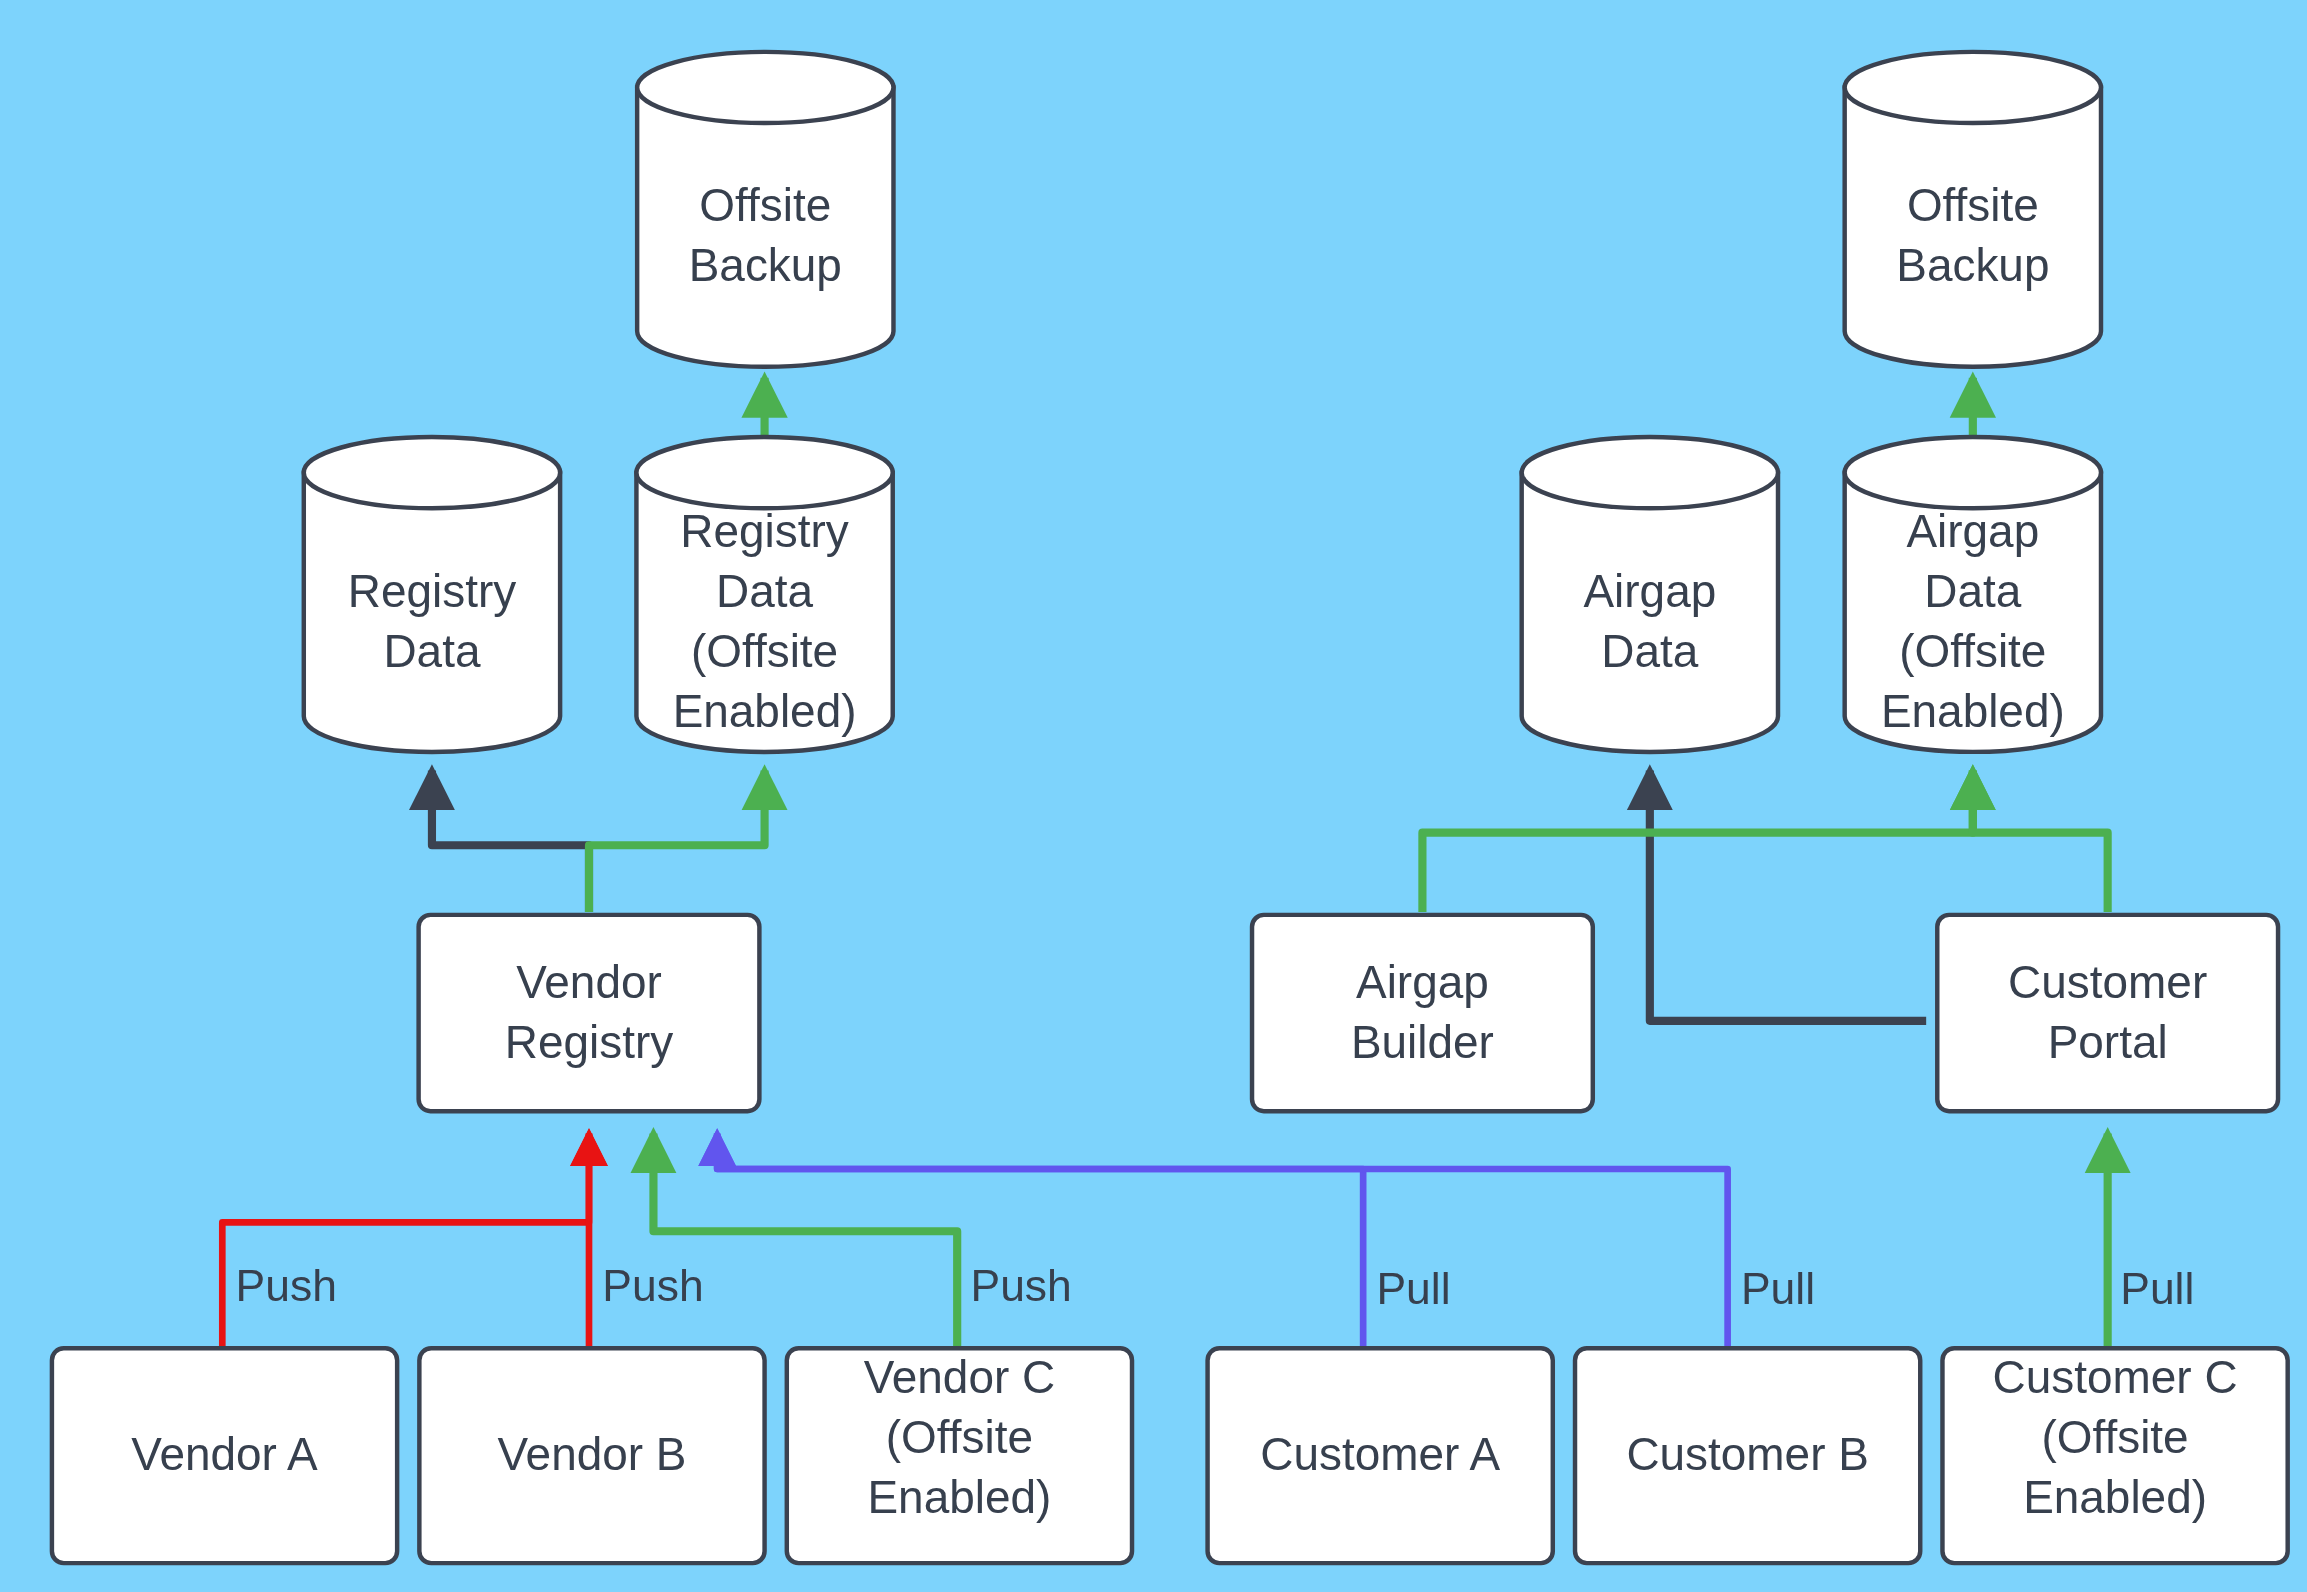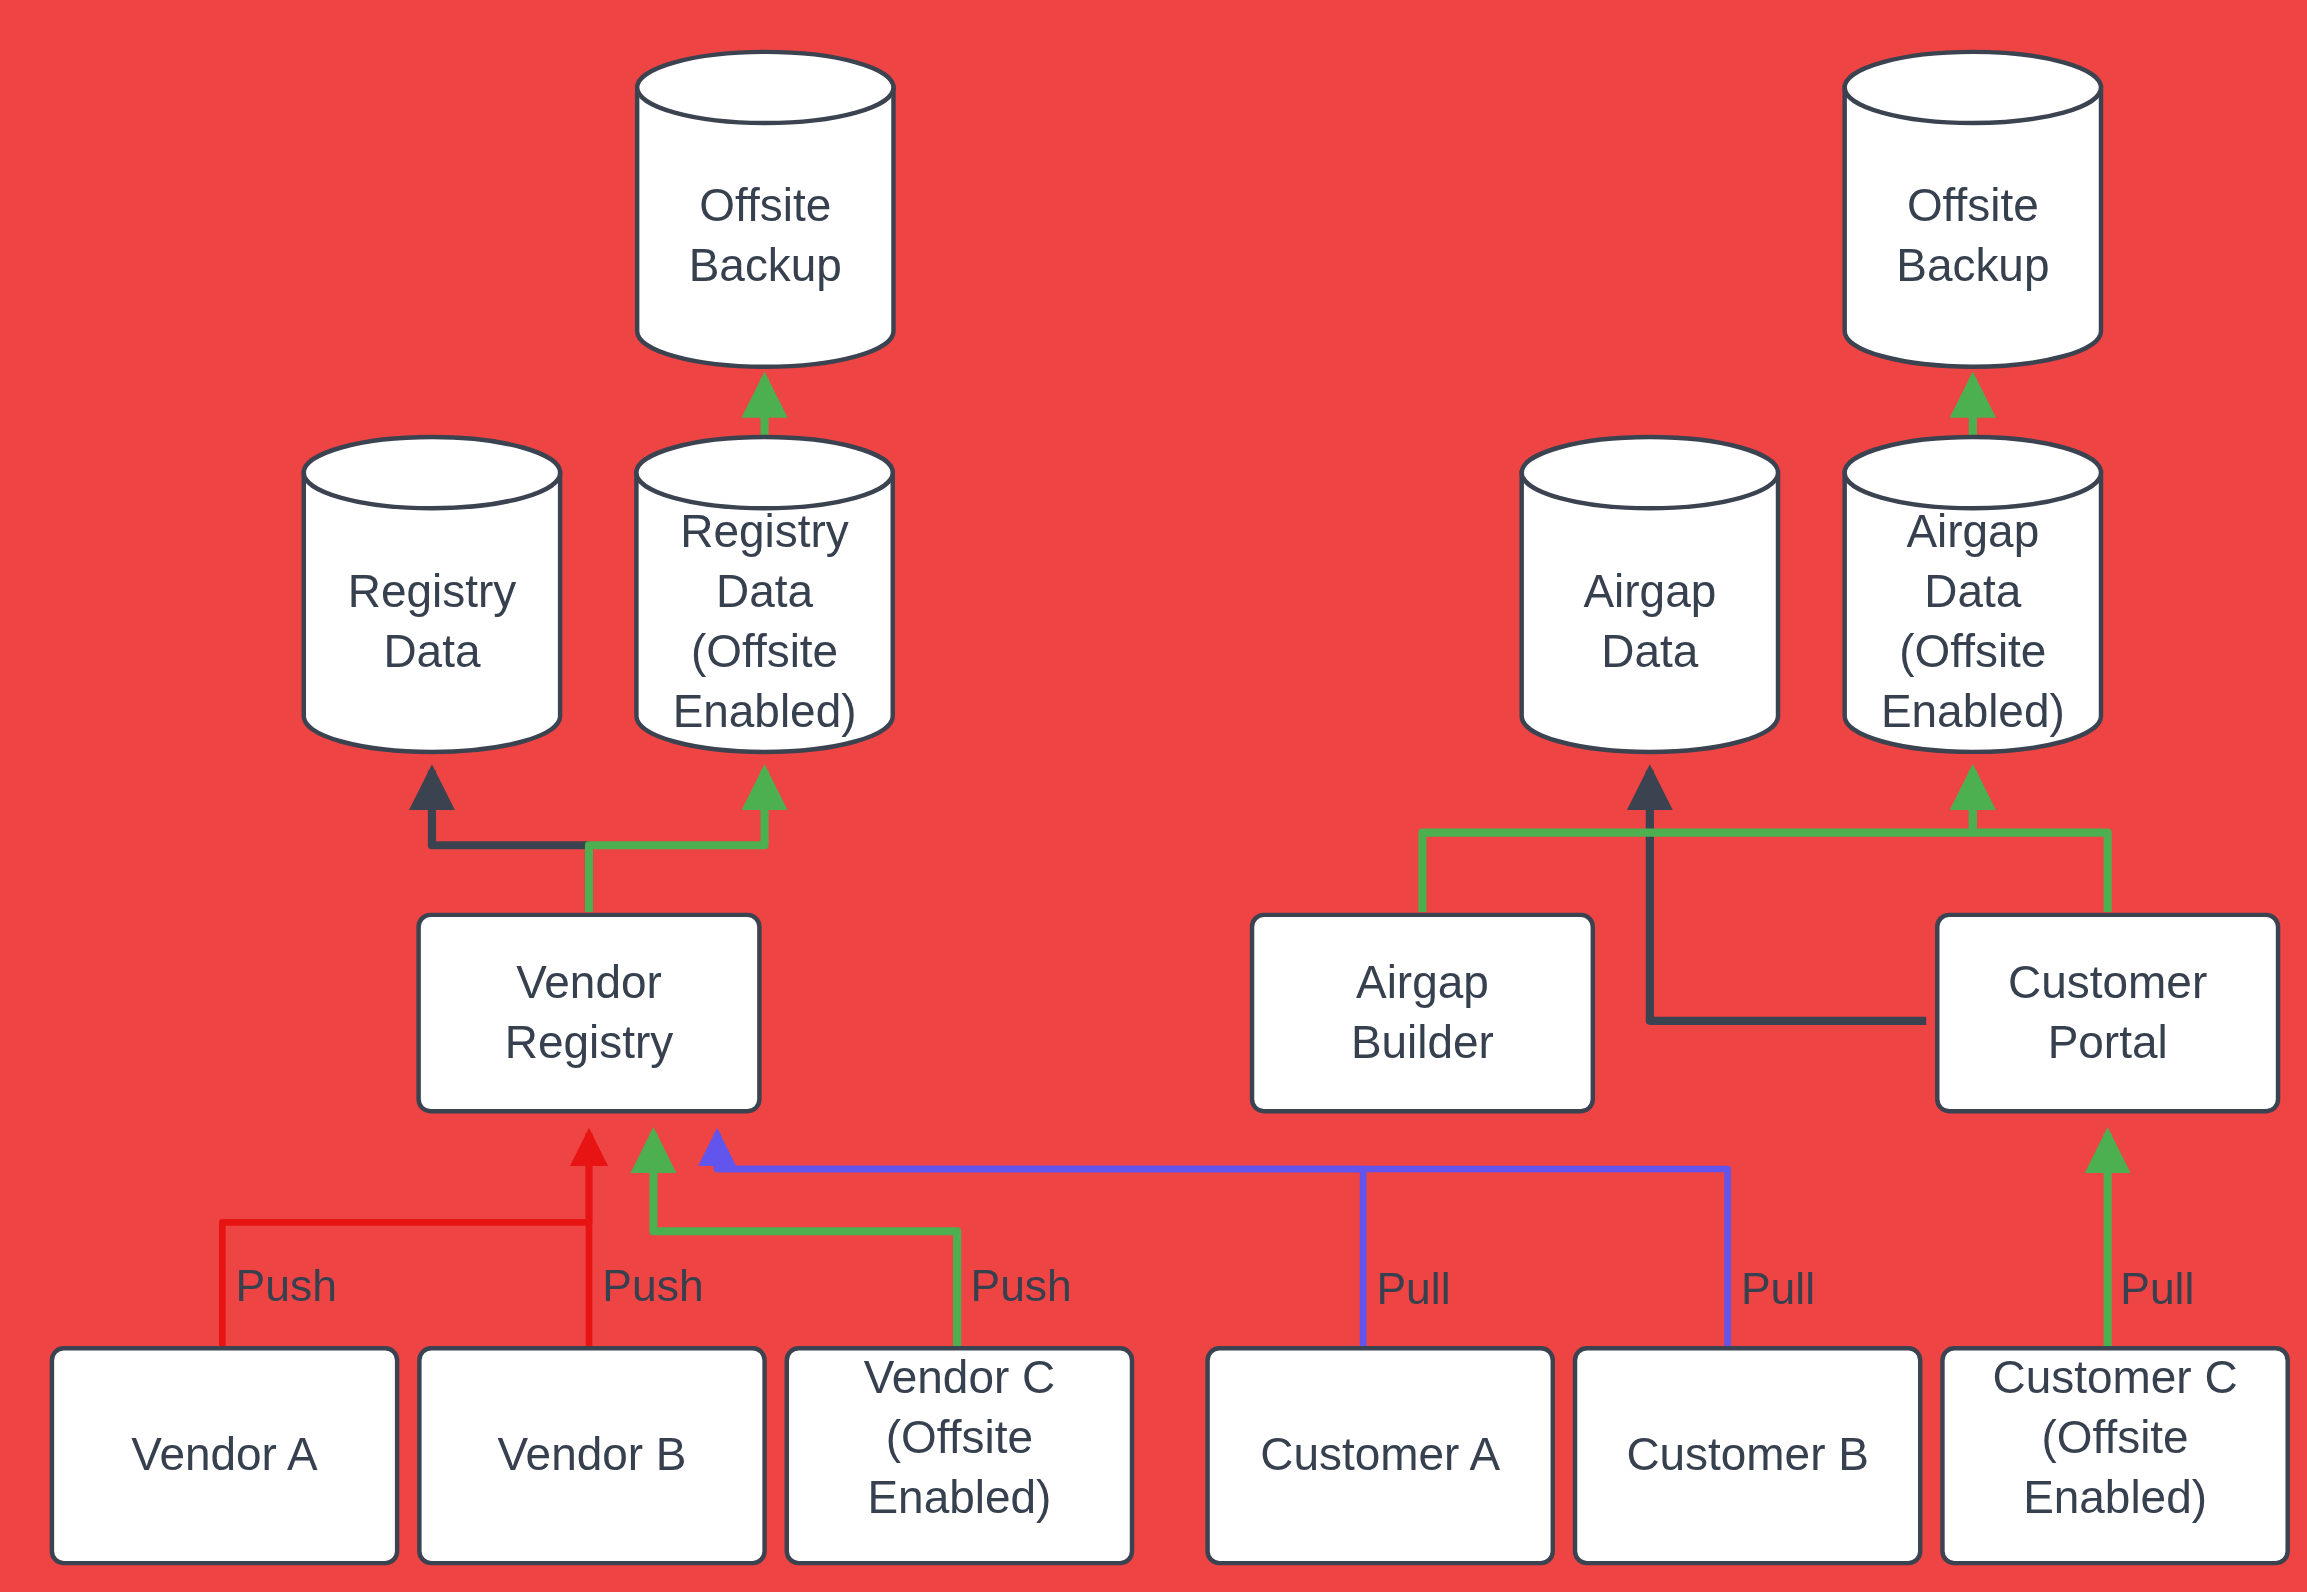--- a/index.html
+++ b/index.html
@@ -4,21 +4,21 @@
 <style>
   html, body {
     margin: 0;
     padding: 0;
     background: #ffffff;
   }
   #canvas {
     position: relative;
     width: 2307px;
     height: 1592px;
-    background: #ef4444;
+    background: #7dd3fc;
     font-family: "Liberation Sans", sans-serif;
     text-decoration: underline;
   }
   svg.diagram {
     position: absolute;
     top: 0;
     left: 0;
     width: 2307px;
     height: 1592px;
     overflow: visible;

